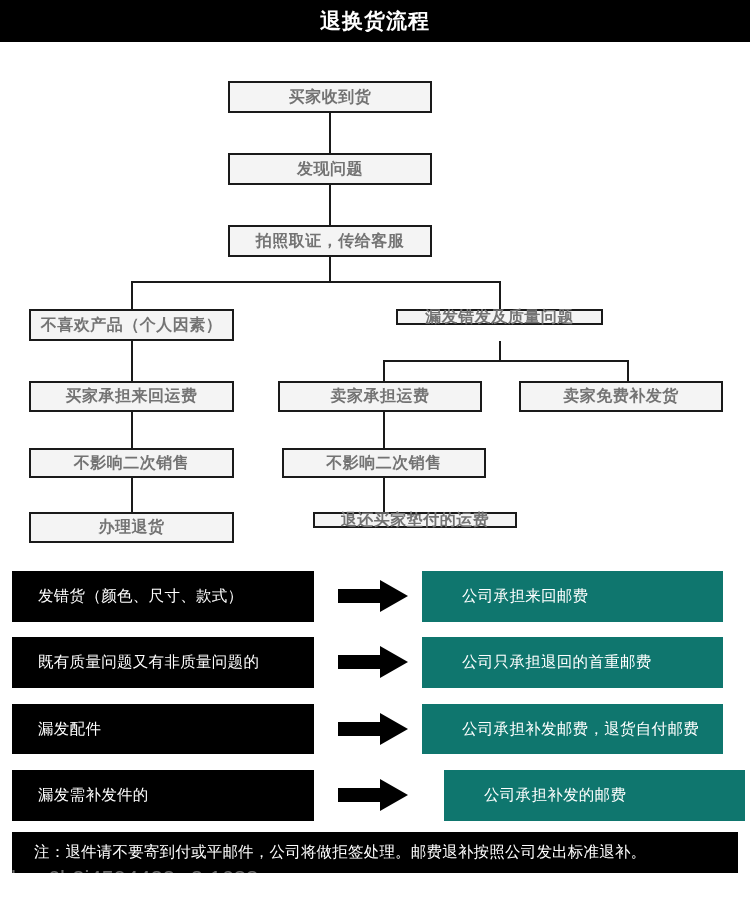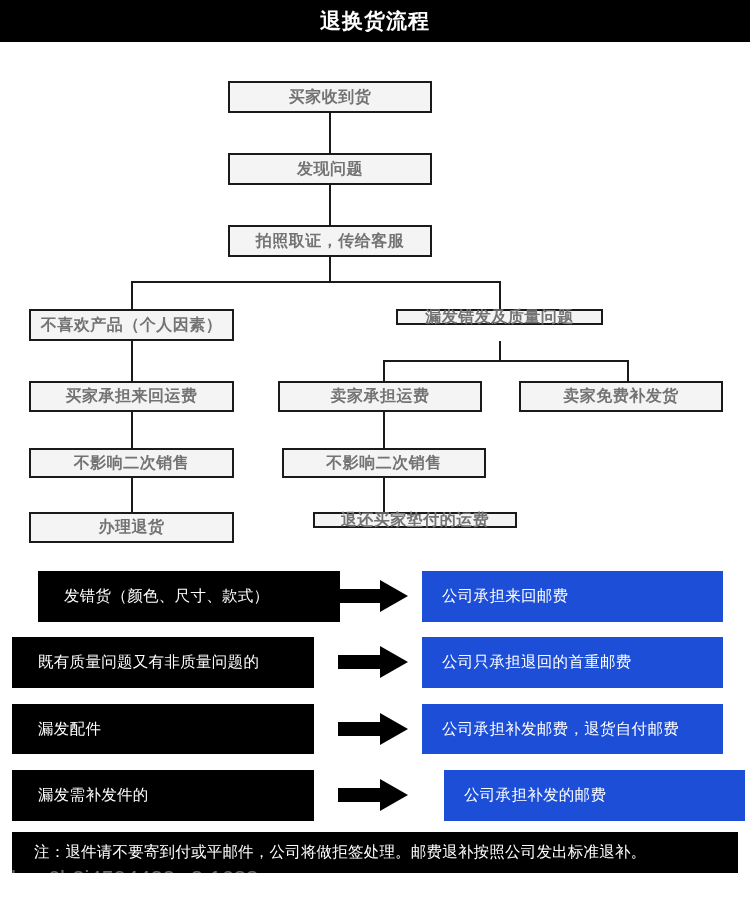--- a/index.html
+++ b/index.html
@@ -71,26 +71,26 @@
     color: #ffffff;
     font-size: 15.5px;
     display: flex;
     align-items: center;
     padding-left: 26px;
     white-space: nowrap;
     letter-spacing: 0.3px;
   }
   .gray-box {
     position: absolute;
-    background: #1d4ed8;
+    background: #0f766e;
     color: #ffffff;
     font-size: 15.5px;
     display: flex;
     align-items: center;
-    padding-left: 20px;
+    padding-left: 40px;
     white-space: nowrap;
     letter-spacing: 0.3px;
   }
   .arrow {
     position: absolute;
     width: 70px;
     height: 34px;
   }
   .arrow svg { display: block; }
 
@@ -192,21 +192,21 @@
   </div>
 
   <div class="fbox" style="left:29px; top:512px; width:205px; height:31px;text-align:center;">
     <span>办理退货</span>
   </div>
 
   <div class="fbox" style="left:282px; top:512px; width:204px; height:16px;margin-left:31px;">
     <span>退还买家垫付的运费</span>
   </div>
 
-  <div class="dark-box" style="left:12px; top:571px; width:302px; height:51px;margin-left:26px;">
+  <div class="dark-box" style="left:12px; top:571px; width:302px; height:51px;">
     <span>发错货（颜色、尺寸、款式）</span>
   </div>
   <div class="arrow" style="left:338px; top:579px;">
     <svg width="70" height="34" viewBox="0 0 70 34" aria-hidden="true">
       <polygon points="0,10 42,10 42,1 70,17 42,33 42,24 0,24" fill="#000000"></polygon>
     </svg>
   </div>
   <div class="gray-box" style="left:422px; top:571px; width:301px; height:51px;">
     <span>公司承担来回邮费</span>
   </div>

